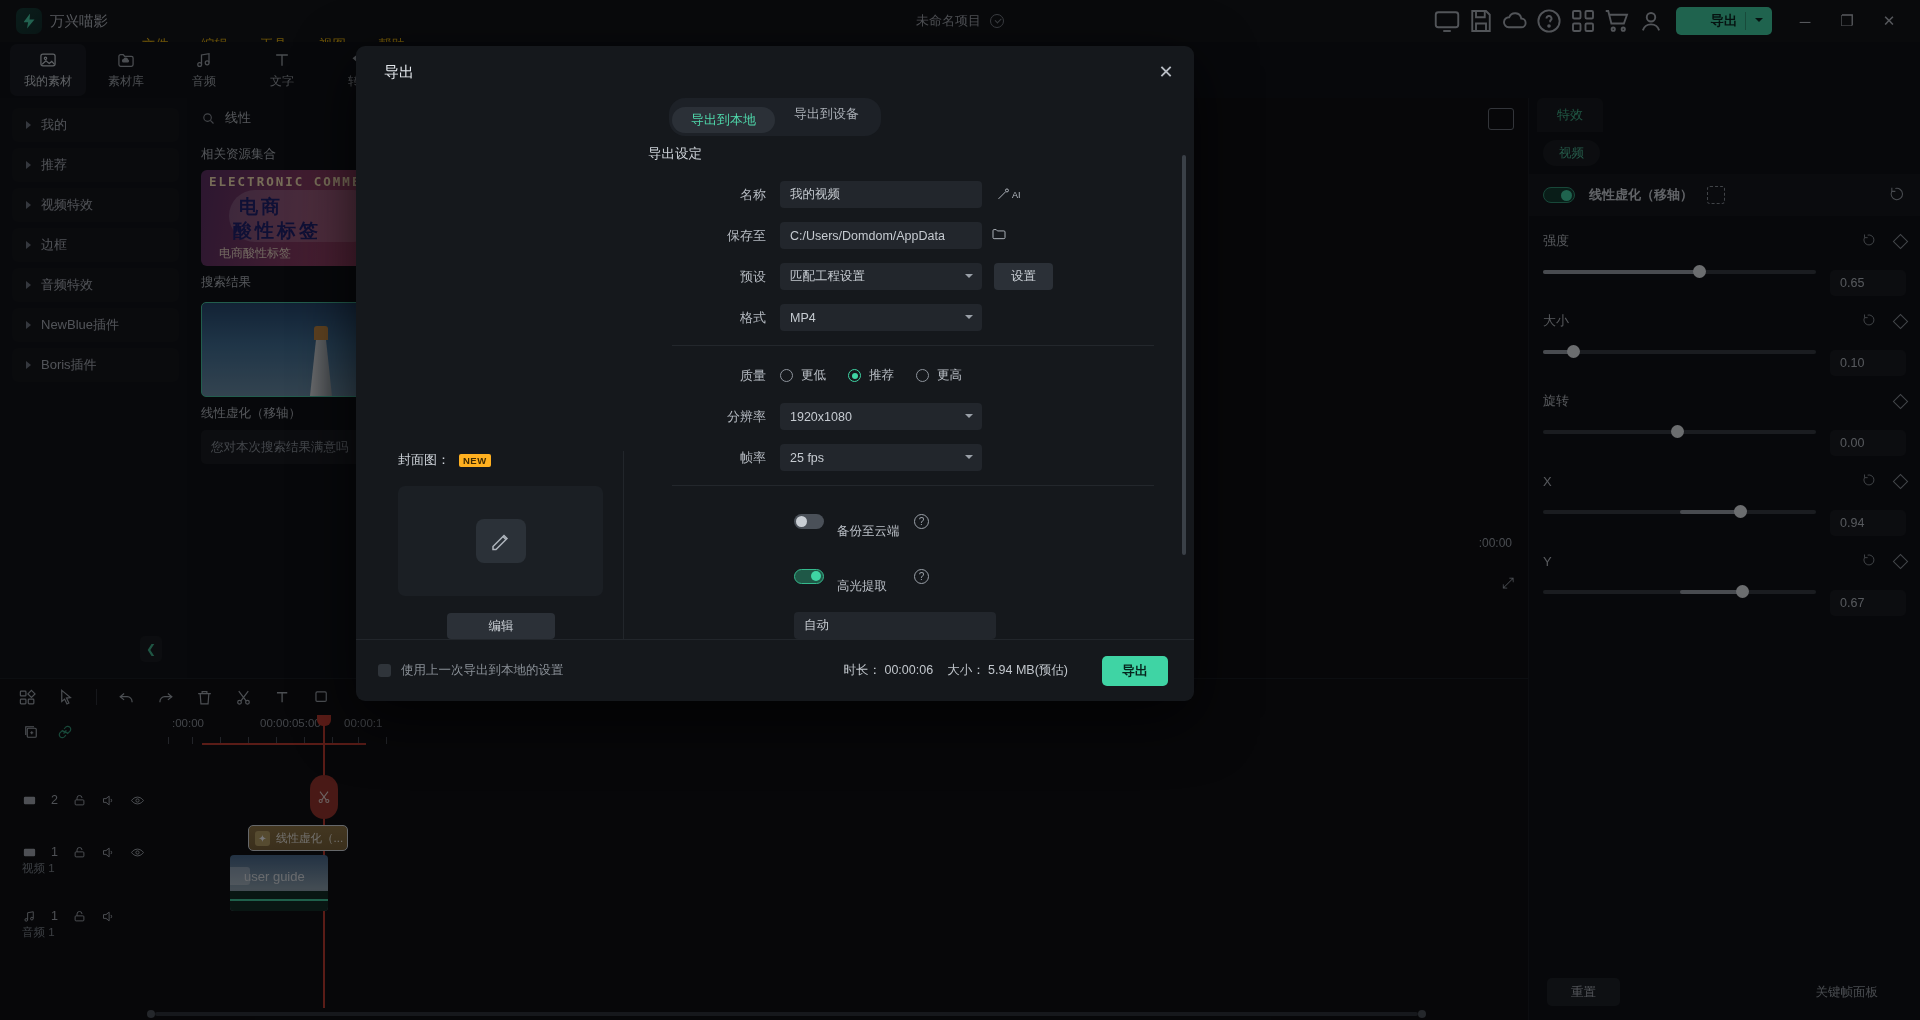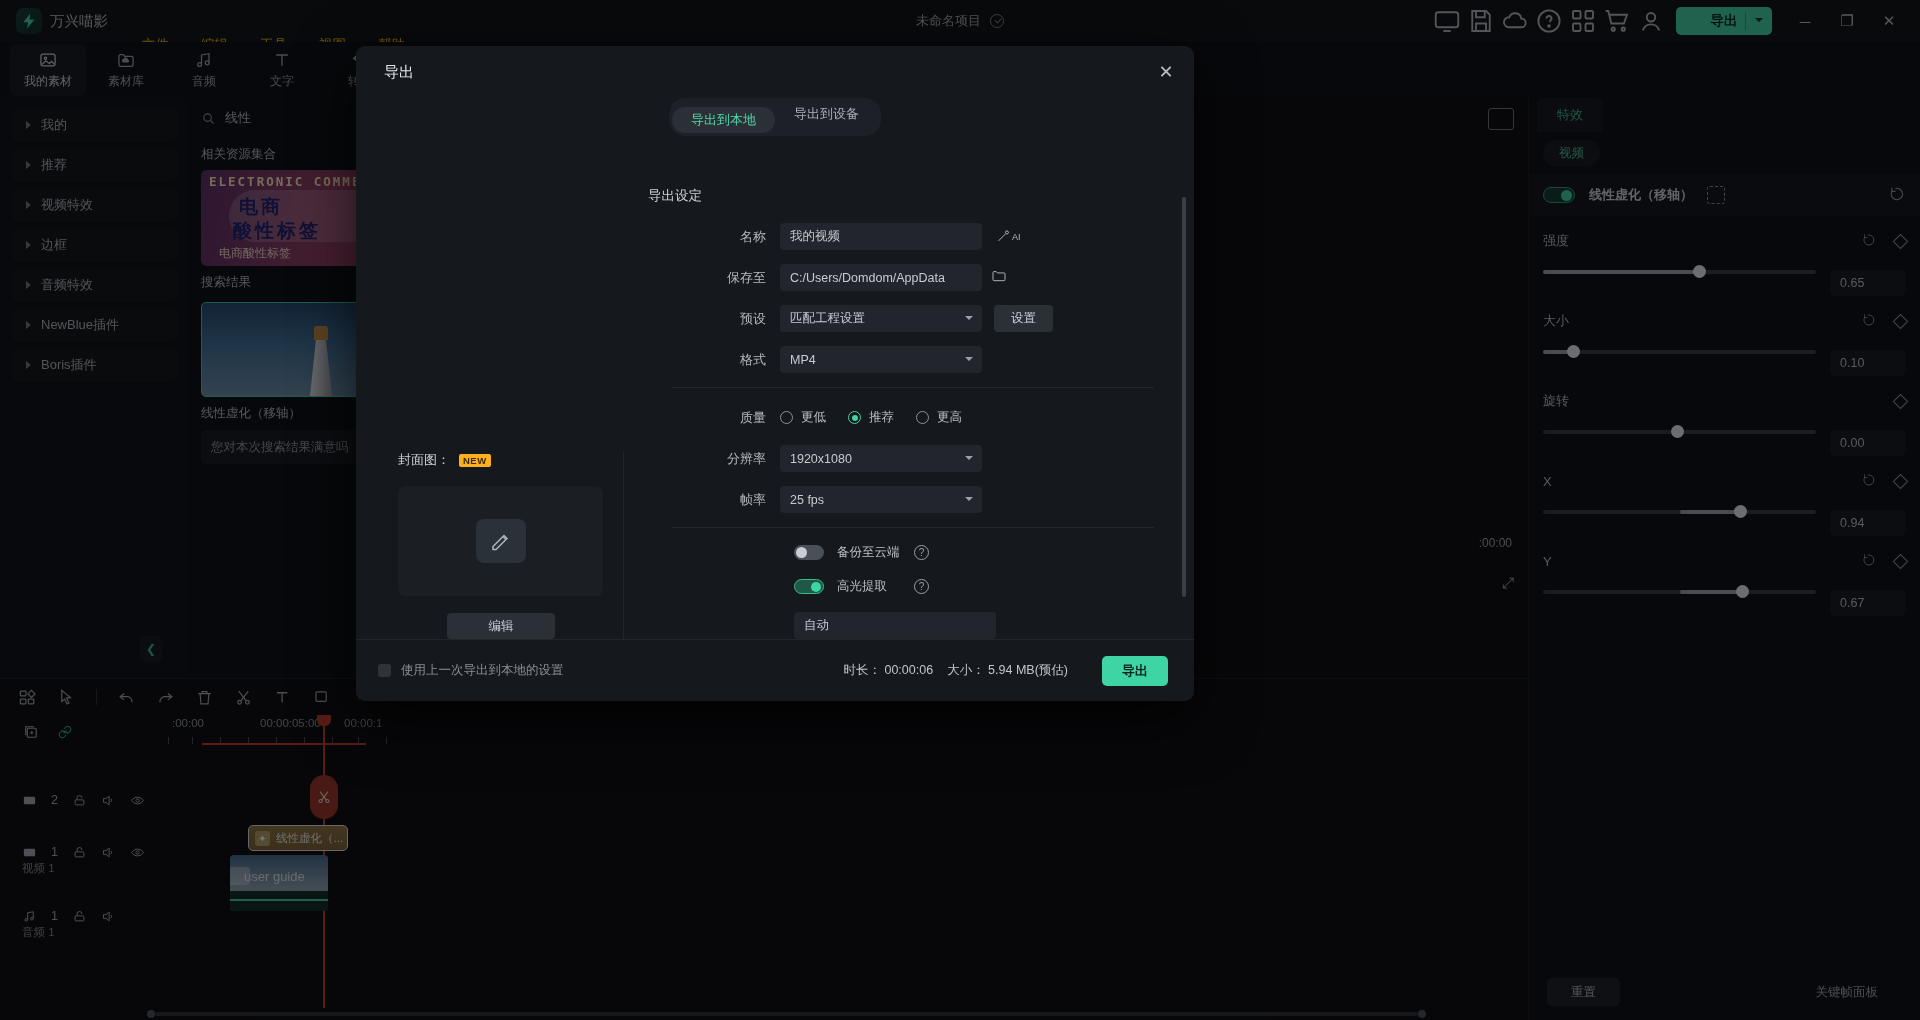--- a/index.html
+++ b/index.html
@@ -158,21 +158,21 @@
   .rad { width:13px;height:13px;border-radius:50%;border:1.4px solid #8d939b; position:relative;}
   .rad.sel { border-color:#3fd4a4; }
   .rad.sel::after{content:"";position:absolute;left:2.5px;top:2.5px;width:6px;height:6px;border-radius:50%;background:#3fd4a4;}
   .radlbl { font-size:12.5px; color:#bcc1c8; margin-right:14px; }
   .togrow { display:flex; align-items:center; gap:13px; margin-bottom:17px; padding-left:146px;}
   .tsw { width:30px;height:15px;border-radius:8px;position:relative;flex:0 0 30px;}
   .tsw.off{background:#4a5058;}
   .tsw.off .k{position:absolute;left:2px;top:2px;width:11px;height:11px;border-radius:50%;background:#c9ced4;}
   .tsw.on{background:#1f5847;border:1px solid #35b98d;}
   .tsw.on .k{position:absolute;right:2px;top:1.5px;width:10px;height:10px;border-radius:50%;background:#3fd4a4;}
-  .toglbl { font-size:12.5px; color:#bcc1c8; min-width:64px;}
+  .toglbl { font-size:12.5px; color:#bcc1c8; min-width:64px;margin-top:21px;}
   .qmark { width:15px;height:15px;border:1.2px solid #9aa0a8; border-radius:50%; display:flex;align-items:center;justify-content:center;font-size:10px;color:#9aa0a8;}
   .autosel { margin-left:146px; width:202px; height:27px; border-radius:4px; background:#22262c; display:flex;align-items:center;padding:0 10px;font-size:12.5px;color:#c6cbd1;position:relative;}
   .mscroll { position:absolute; right:8px; top:10px; width:4px; height:400px; border-radius:2px; background:#3a4047;}
   .mfoot { height:62px; border-top:1px solid #22262b; display:flex; align-items:center; padding:0 26px 0 22px; gap:0;}
   .chk { width:13px;height:13px;border-radius:3px;background:#2f343a; margin-right:10px;}
   .foottext { font-size:12.5px; color:#8a9097; }
   .fstat { margin-left:auto; display:flex; align-items:center; gap:14px; font-size:12.5px; color:#c2c7cd;}
   .doexport { margin-left:34px; height:30px; width:66px; border-radius:5px; background:#3fd4a4; color:#06231c; font-size:13px; font-weight:bold; display:flex;align-items:center;justify-content:center;}
 </style>
 </head>

